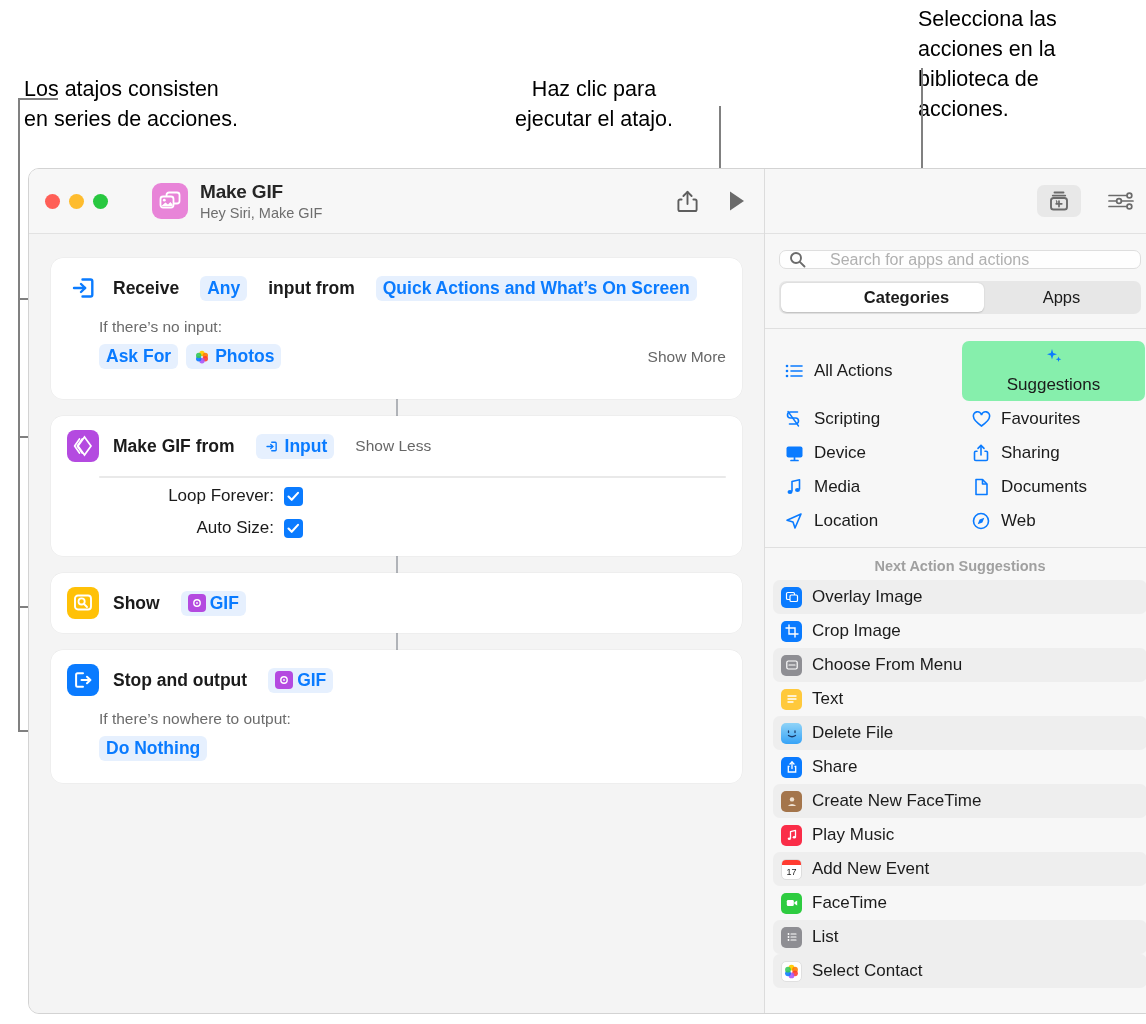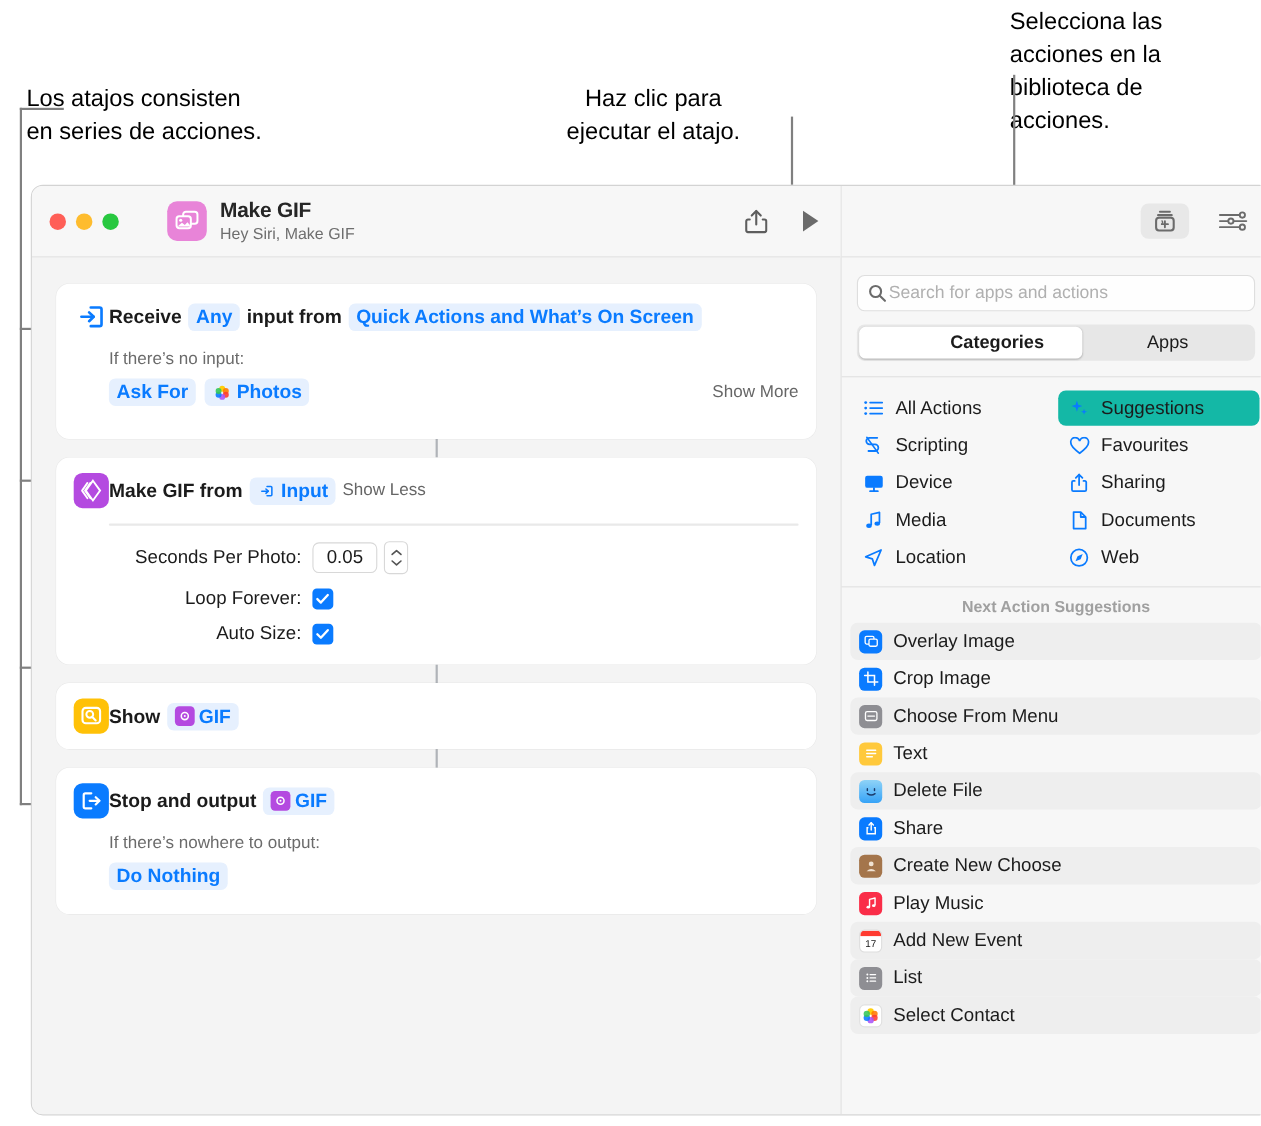--- a/index.html
+++ b/index.html
@@ -88,21 +88,21 @@
     width: 2px; height: 17px; background: #b0b3b8;
     margin: 0 auto;
   }
   .card-row { display: flex; align-items: center; padding: 14px 16px; }
   .act-icon {
     width: 32px; height: 32px; border-radius: 8px; flex: none;
     display: flex; align-items: center; justify-content: center;
   }
   .act-title {
     font-size: 17.5px; font-weight: bold; color: #1b1b1b;
-    display: flex; align-items: center; flex-wrap: wrap; gap: 6px;
+    margin-left: 14px; display: flex; align-items: center; flex-wrap: wrap; gap: 21px;
   }
   .token {
     background: #e6f0fe; color: #0a7bff;
     border-radius: 6px; padding: 2px 7px;
     font-weight: bold; font-size: 17.5px;
     display: inline-flex; align-items: center; gap: 4px;
   }
   .show-toggle {
     margin-left: auto; font-size: 15.5px; color: #666;
     font-weight: normal; white-space: nowrap;
@@ -144,23 +144,23 @@
     display: flex; flex-direction: column;
   }
   .right-top { height: 65px; display: flex; align-items: center; justify-content: flex-end; padding-right: 20px; gap: 26px; border-bottom: 1px solid #e2e2e2;}
   .lib-btn {
     width: 44px; height: 32px; border-radius: 7px;
     background: #e8e8e8;
     display: flex; align-items: center; justify-content: center;
   }
   .search-wrap { padding: 16px 14px 0 14px; }
   .searchbox {
-    height: 33px; border-radius: 7px; background: #fefefe;
+    height: 19px; border-radius: 7px; background: #fefefe;
     border: 1px solid #dedede;
-    display: flex; align-items: center; padding: 0 9px; gap: 2px;
+    display: flex; padding: 0 9px; gap: 24px;
   }
   .search-ph { font-size: 16px; color: #b0b0b0; }
 
   .segmented {
     margin: 12px 14px 0 14px;
     height: 33px; border-radius: 7px; background: #e7e7e7;
     display: flex; padding: 2px;
   }
   .seg {
     flex: 1; display: flex; align-items: center; justify-content: center;
@@ -172,21 +172,21 @@
 
   .cat-grid {
     display: grid; grid-template-columns: 1fr 1fr;
     padding: 12px 10px 10px 10px; column-gap: 4px; row-gap: 2px;
   }
   .cat {
     display: flex; align-items: center; gap: 10px;
     padding: 6px 9px; border-radius: 7px;
     font-size: 17px; color: #1b1b1b;
   }
-  .cat.sel { background: #14b8a6; }
+  .cat.sel { background: #86efac; flex-direction: column; }
   .cat-ic { width: 20px; display: flex; align-items: center; justify-content: center; flex: none; }
 
   .sugg-sep { height: 1px; background: #e0e0e0; }
   .sugg-head {
     font-size: 14.5px; color: #a0a0a0; font-weight: bold;
     padding: 10px 0 6px 0; text-align: center;
   }
   .sugg-list { padding: 0 8px 6px 8px; overflow: hidden; }
   .sugg {
     display: flex; align-items: center; gap: 10px;
@@ -328,32 +328,20 @@
                     <path d="M13.5 11 L17.8 15 L13.5 19" stroke="#0a7bff" stroke-width="2.8" fill="none" stroke-linecap="round" stroke-linejoin="round"></path>
                   </svg>
                 </span>
                 <span>Input</span>
               </span>
               <span class="show-toggle">Show Less</span>
             </div>
           </div>
           <div class="divider-line"></div>
 
-          <div class="param-row" style="padding-top:14px;">
-            <span class="param-label">Seconds Per Photo:</span>
-            <span class="numfield">0.05</span>
-            <span class="stepper">
-              <svg width="11" height="7" viewBox="0 0 11 7">
-                  <path d="M1.5 5 L5.5 1.5 L9.5 5" stroke="#555" stroke-width="1.5" fill="none" stroke-linecap="round" stroke-linejoin="round"></path>
-                </svg>
-              <svg width="11" height="7" viewBox="0 0 11 7">
-                  <path d="M1.5 2 L5.5 5.5 L9.5 2" stroke="#555" stroke-width="1.5" fill="none" stroke-linecap="round" stroke-linejoin="round"></path>
-                </svg>
-            </span>
-          </div>
 
           <div class="param-row" style="padding-top:8px;">
             <span class="param-label">Loop Forever:</span>
             <span class="checkbox">
               <svg width="13" height="11" viewBox="0 0 13 11">
                   <path d="M1.5 5.6 L4.7 8.8 L11 1.9" stroke="#fff" stroke-width="2.1" fill="none" stroke-linecap="round" stroke-linejoin="round"></path>
                 </svg>
             </span>
           </div>
 
@@ -636,21 +624,21 @@
           <span>Share</span>
         </div>
 
         <div class="sugg alt">
           <span class="sugg-ic" style="background:#a4754b;">
             <svg width="14" height="14" viewBox="0 0 14 14">
                 <circle cx="7" cy="5.4" r="2.2" fill="#f0e2d2"></circle>
                 <path d="M2.8 12 Q7 8.2 11.2 12" fill="#f0e2d2"></path>
               </svg>
           </span>
-          <span>Create New Choose</span>
+          <span>Create New FaceTime</span>
         </div>
 
         <div class="sugg">
           <span class="sugg-ic" style="background:#fa2d48;">
             <svg width="14" height="14" viewBox="0 0 14 14">
                 <path d="M5.5 10.5 V3.6 L10.5 2.4 V9" fill="none" stroke="#fff" stroke-width="1.3" stroke-linejoin="round"></path>
                 <ellipse cx="4.3" cy="10.7" rx="1.6" ry="1.3" fill="#fff"></ellipse>
                 <ellipse cx="9.3" cy="9.3" rx="1.6" ry="1.3" fill="#fff"></ellipse>
               </svg>
           </span>
@@ -660,20 +648,29 @@
         <div class="sugg alt">
           <span class="sugg-ic" style="background:#ffffff;border:1px solid #ddd;">
             <svg width="19" height="19" viewBox="0 0 19 19">
               <rect x="0" y="0" width="19" height="5" fill="#ff3b30"></rect>
               <text x="9.5" y="15" font-family="Liberation Sans, sans-serif" font-size="9" fill="#1b1b1b" text-anchor="middle">17</text>
             </svg>
           </span>
           <span>Add New Event</span>
         </div>
 
+        <div class="sugg">
+          <span class="sugg-ic" style="background:#2ecc40;">
+            <svg width="14" height="14" viewBox="0 0 14 14">
+                <rect x="1.8" y="4" width="7" height="6" rx="1.3" fill="#fff"></rect>
+                <path d="M9.4 6.3 L12.2 4.6 V9.4 L9.4 7.7 Z" fill="#fff"></path>
+              </svg>
+          </span>
+          <span>FaceTime</span>
+        </div>
 
         <div class="sugg alt">
           <span class="sugg-ic" style="background:#8e8e93;">
             <svg width="14" height="14" viewBox="0 0 14 14">
                 <circle cx="3.5" cy="4" r="0.9" fill="#fff"></circle>
                 <path d="M6 4 H11" stroke="#fff" stroke-width="1.1" stroke-linecap="round"></path>
                 <circle cx="3.5" cy="7" r="0.9" fill="#fff"></circle>
                 <path d="M6 7 H11" stroke="#fff" stroke-width="1.1" stroke-linecap="round"></path>
                 <circle cx="3.5" cy="10" r="0.9" fill="#fff"></circle>
                 <path d="M6 10 H11" stroke="#fff" stroke-width="1.1" stroke-linecap="round"></path>

